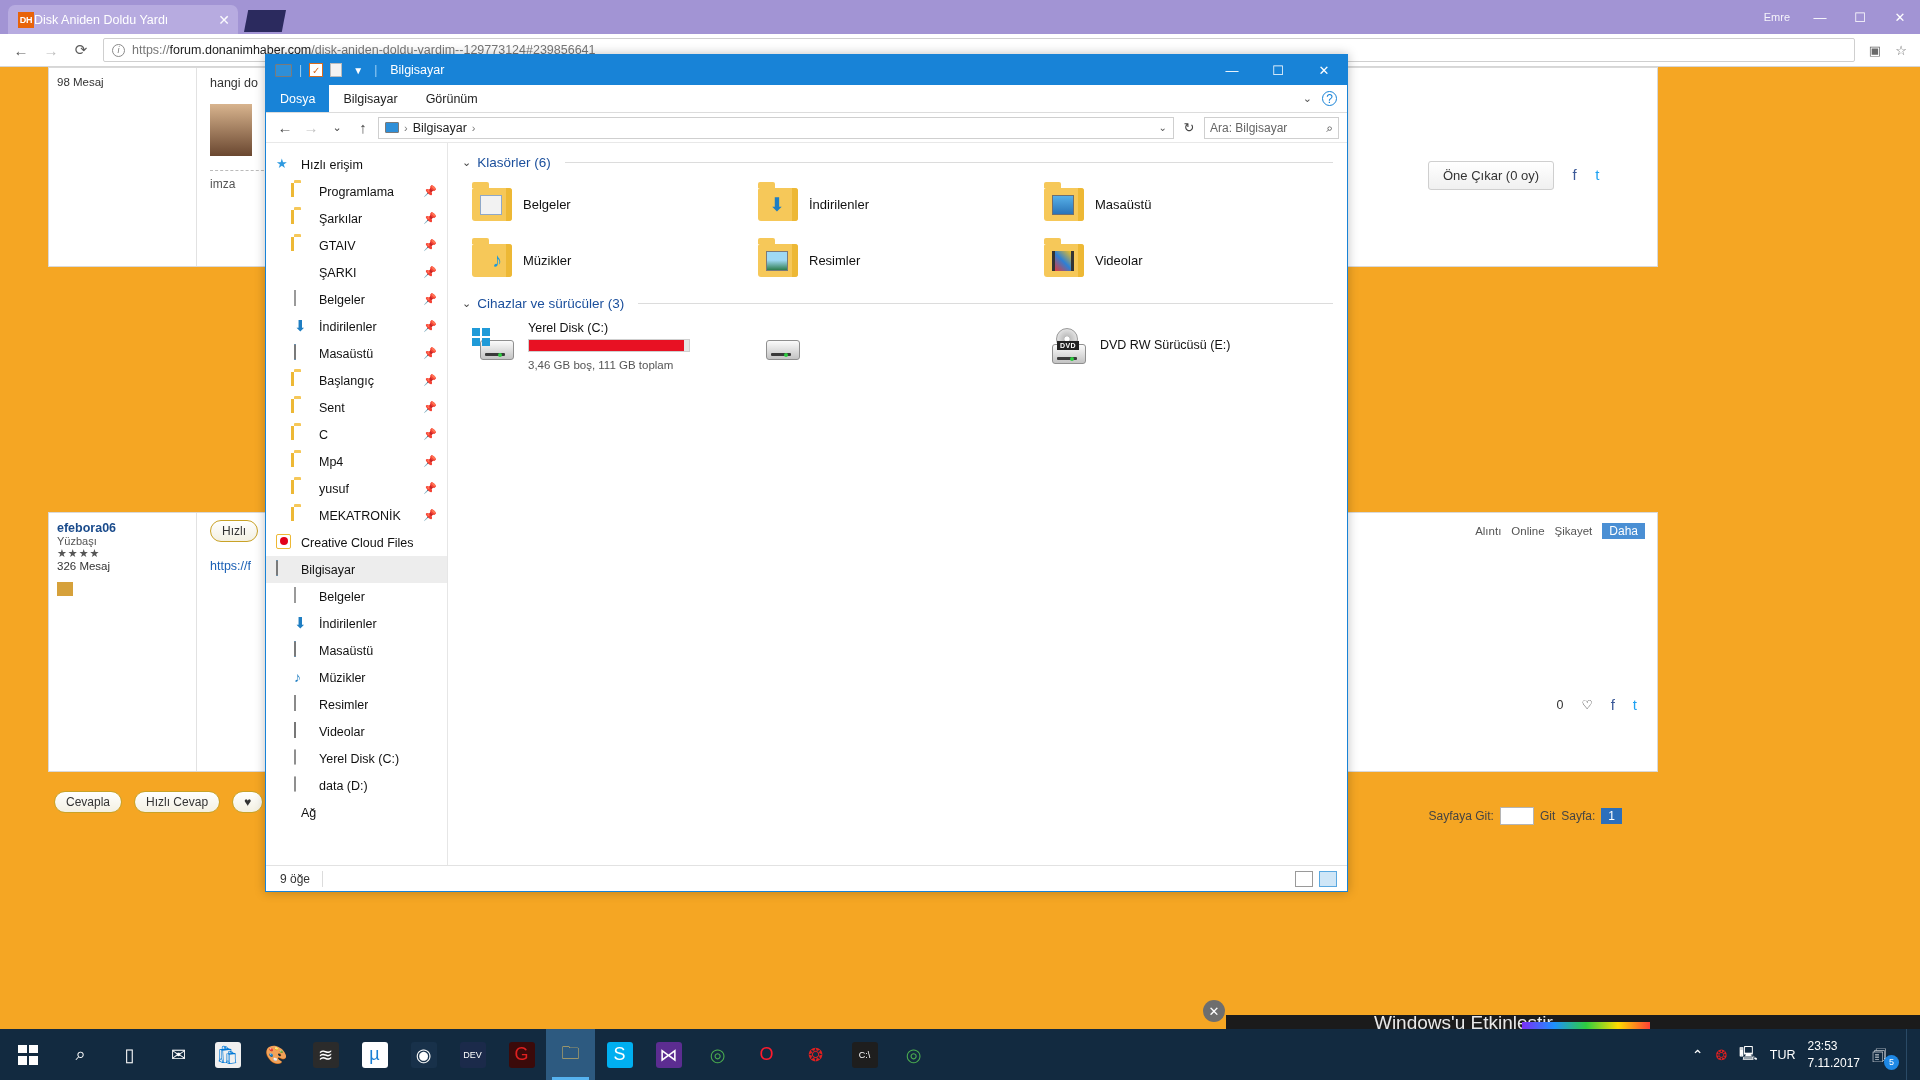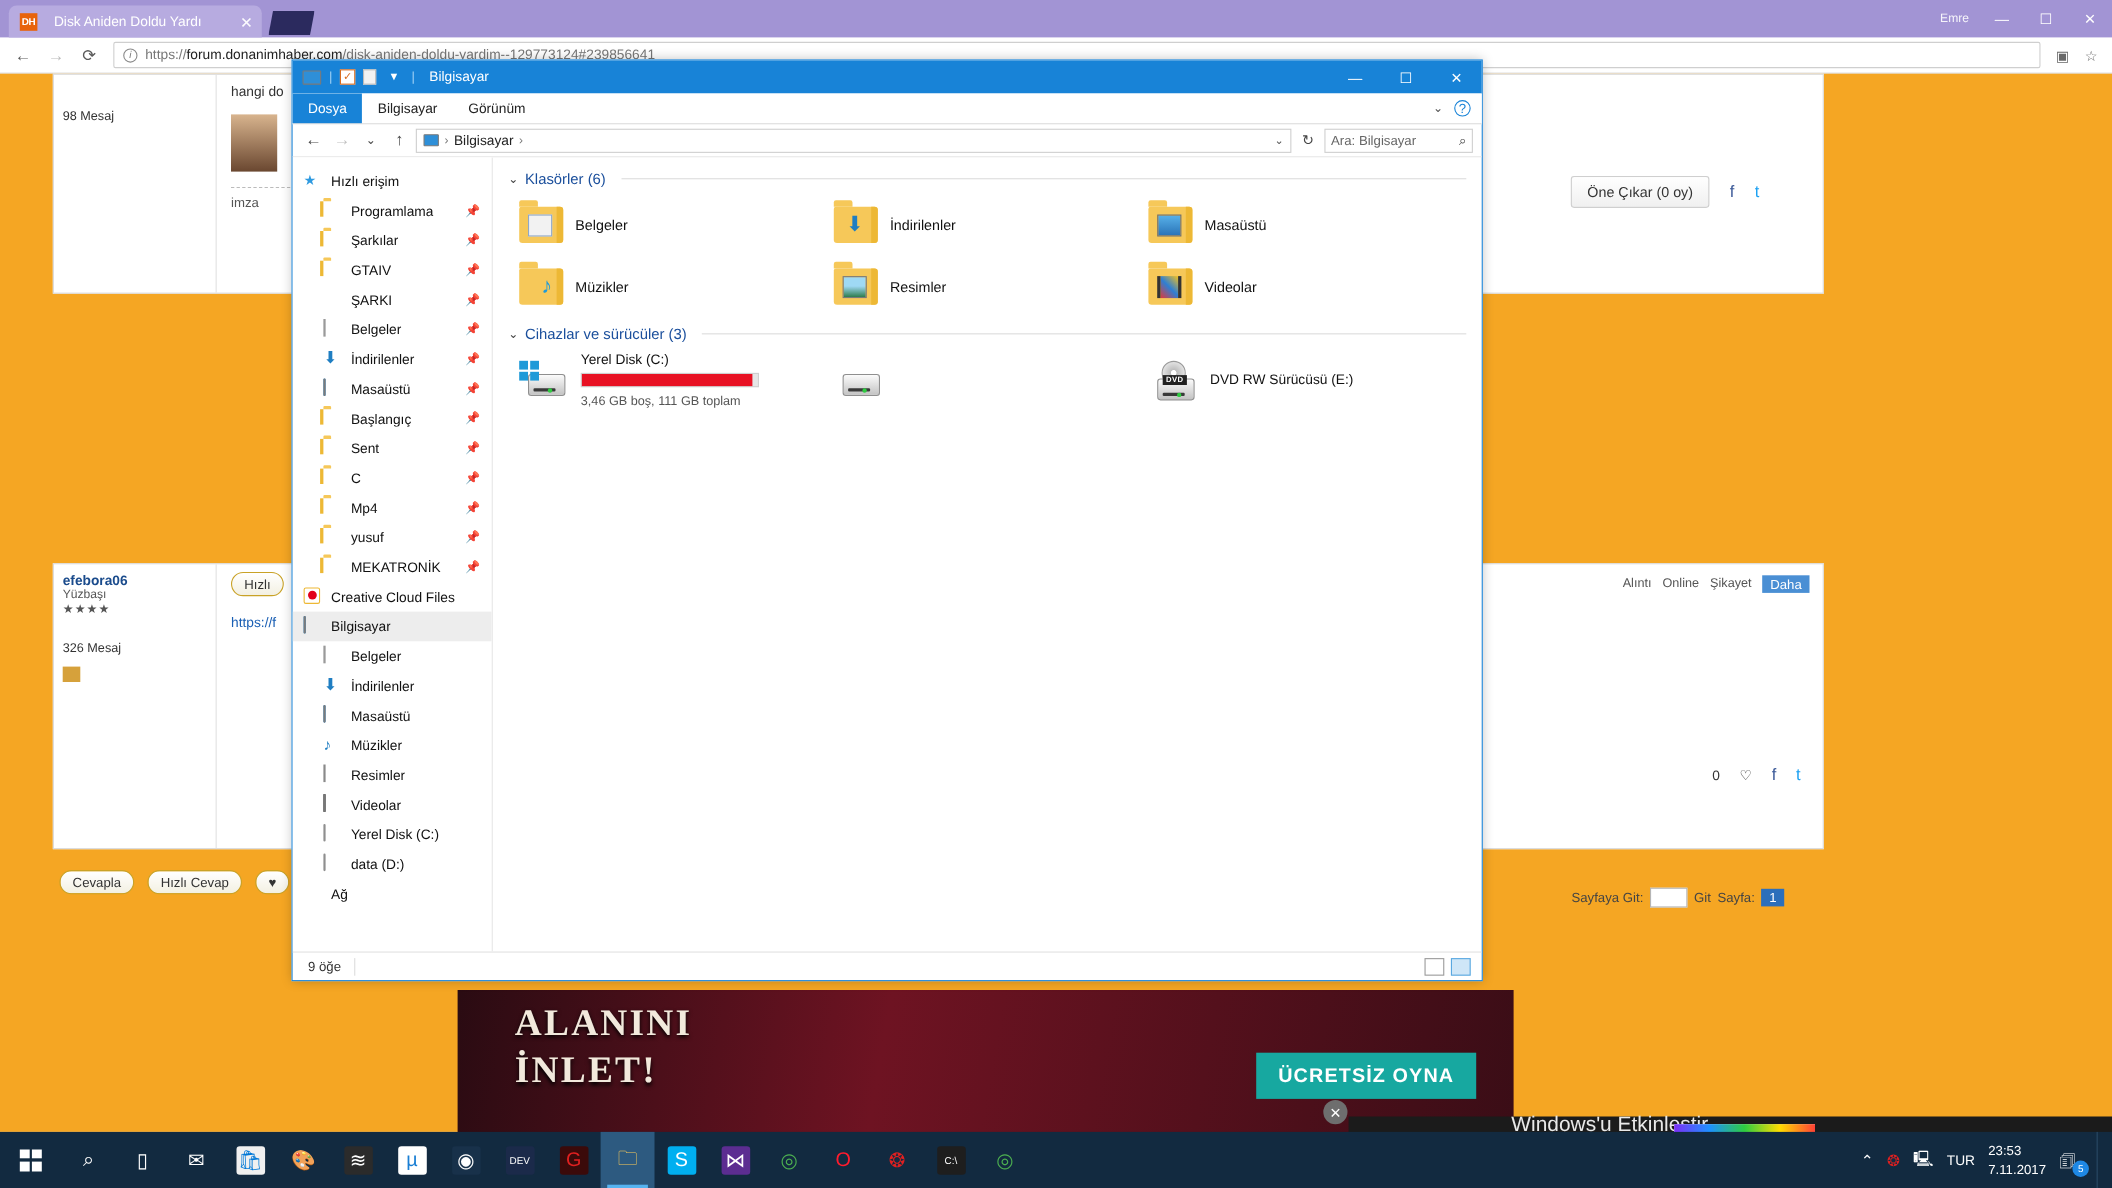--- a/index.html
+++ b/index.html
@@ -14,21 +14,21 @@
   .browser { position: absolute; inset: 0; background: #fff; }
   .chrome-tabstrip {
     height: 34px; background: #a294d4;
     display: flex; align-items: flex-end; padding-left: 8px;
     position: relative;
   }
   .tab {
     height: 29px; min-width: 230px; max-width: 230px;
     background: #b7abe0;
     border-radius: 7px 7px 0 0;
-    display: flex; align-items: center; gap: 15px;
+    display: flex; align-items: center; gap: 0;
     padding: 0 8px 0 10px; color: #fff; font-size: 12.5px;
     position: relative; overflow: hidden;
   }
   .tab-favicon {
     width: 16px; height: 16px; background: #e8630a; color: #fff;
     font-size: 9px; font-weight: bold; display: flex;
     align-items: center; justify-content: center; flex-shrink: 0;
     letter-spacing: -0.3px;
   }
   .tab-title { flex: 1; white-space: nowrap; overflow: hidden; }
@@ -69,21 +69,21 @@
     position:absolute; left: 48px; top: 0; width: 1610px; bottom: 0;
   }
   .post-block { position:absolute; background:#fff; border:1px solid #d9d9d9; }
   .pb1 { left:0; top: 0; width: 1610px; height: 200px; }
   .pb2 { left:0; top: 445px; width: 1610px; height: 260px; }
   .pb-left { position:absolute; left:0; top:0; width:148px; bottom:0;
              border-right:1px solid #e2e2e2; padding: 8px 8px; font-size:11.5px; color:#444; }
   .uname { color:#1a4b8c; font-weight:bold; font-size:12.5px; }
   .urank { font-size: 11px; color:#555; }
   .stars { color:#555; font-size:11px; letter-spacing:1px; }
-  .msgcount { font-size:11.5px; color:#333; margin-top:24px;}
+  .msgcount { font-size:11.5px; color:#333; margin-top:0;}
   .pb-body { position:absolute; left:149px; right:0; top:0; bottom:0; padding: 8px 12px; font-size:12.5px; color:#333; }
   .postbar { height: 20px; display:flex; align-items:center; gap:10px; font-size:11.5px; color:#555; }
   .postbar .sp { flex:1 }
   .link-blue { color:#1a5fb4; font-size:12.5px; }
   .hr-dash { border-top:1px dashed #bbb; margin: 14px 0 6px; width: 120px;}
   .mini-img { width:40px; height:48px; background:#8a5a42; display:block; }
   .avatar { width:42px; height:52px; background:linear-gradient(#d8b48e,#6a4730); }
   .btn-pill {
     display:inline-flex; align-items:center; gap:5px; border:1px solid #c9a227;
     background:linear-gradient(#fff,#f3f0e2); border-radius:11px; padding:3px 11px;
@@ -368,27 +368,20 @@
       </div>
 
       <div class="pager" style="position:absolute; right:36px; top:740px">
         <span>Sayfaya Git:</span>
         <input value="" style="">
         <span>Git</span>
         <span>Sayfa:</span>
         <span class="pg-num">1</span>
       </div>
 
-      <div class="game-banner">
-        <div class="gtxt">
-          <div>ALANINI</div>
-          <div>İNLET!</div>
-        </div>
-        <div class="ucret">ÜCRETSİZ OYNA</div>
-      </div>
       <div class="ad-close">✕</div>
       <div class="bosch-bar">
         <span>▸</span>
         <span>Online satın almak için tıklayın</span>
       </div>
       <div class="activate">
         <div class="a1">Windows'u Etkinleştir</div>
         <div class="a2">Windows'u etkinleştirmek için Ayar</div>
       </div>
       <div class="bosch-logo">

